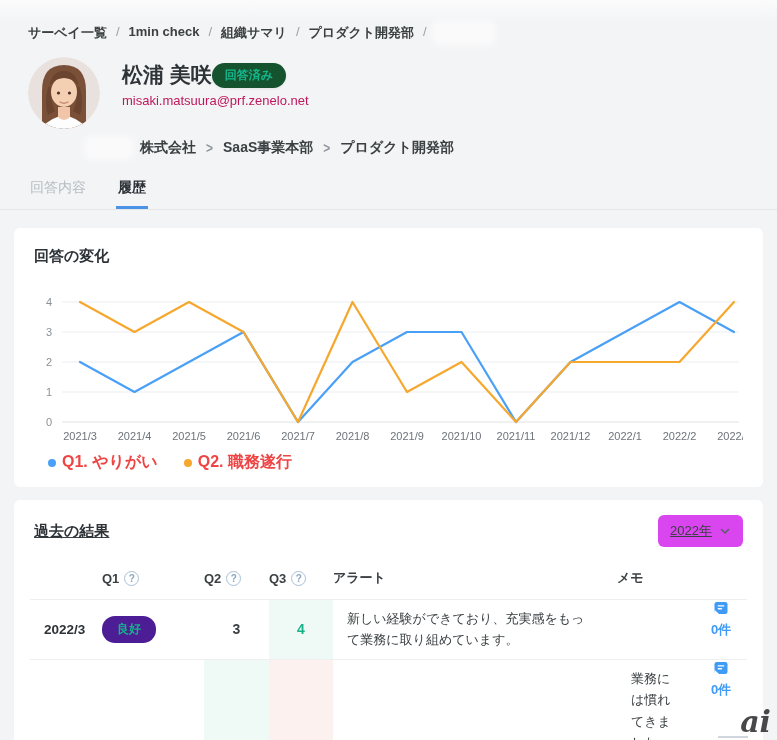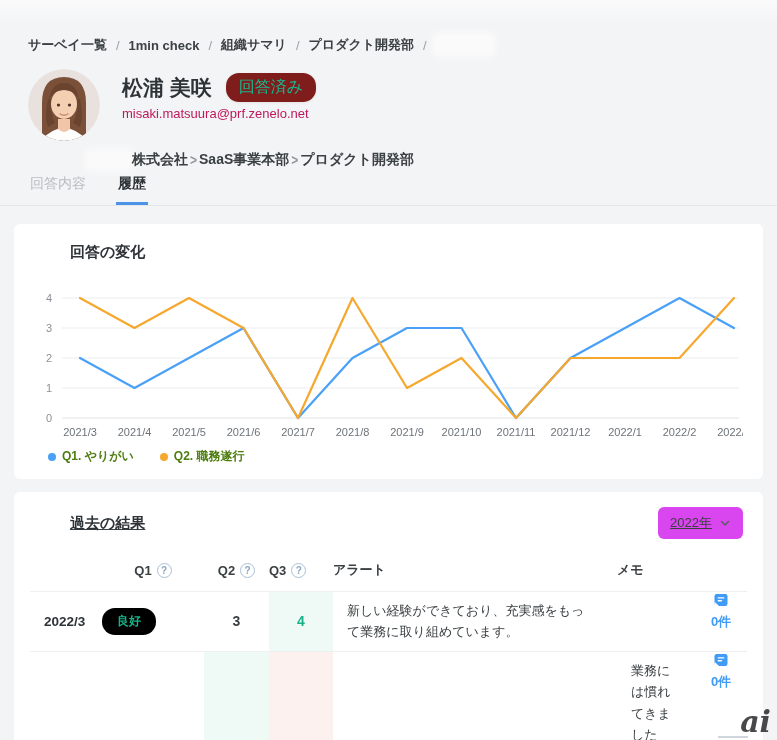--- a/index.html
+++ b/index.html
@@ -3,71 +3,71 @@
 <meta charset="utf-8">
 <style>
   * { margin:0; padding:0; box-sizing:border-box; }
   html,body { width:777px; height:740px; }
   body {
     font-family:"Liberation Sans","DejaVu Sans",sans-serif;
     background:linear-gradient(#fbfbfc, #f3f4f5 22px);
     color:#3b4043; overflow:hidden; position:relative;
   }
   
-  .breadcrumb { padding:36px 28px 0; font-size:13px; font-weight:700; color:#3b4043;
-    display:flex; align-items:center; gap:9px; }
+  .breadcrumb { padding:24px 28px 0; font-size:13px; font-weight:700; color:#3b4043;
+    display:flex; align-items:flex-start; gap:9px; }
   .breadcrumb .sep { color:#9aa0a6; font-weight:400; }
   .breadcrumb .crumb { cursor:pointer; }
   .redacted { display:inline-block; width:56px; height:18px; border-radius:3px;
     background:#fafafb; box-shadow:0 0 6px 4px #fafafb; }
   
   .profile { margin:15px 28px 0; display:flex; align-items:flex-start; }
   .avatar { width:72px; height:72px; border-radius:50%; overflow:hidden; flex:none; }
   .pinfo { margin-left:22px; padding-top:4px; }
-  .name-row { display:flex; align-items:center; gap:14px; }
+  .name-row { display:flex; align-items:center; }
   .pname { font-size:21px; font-weight:700; color:#2e3338; }
-  .badge { background:#7f1d1d; color:#17b78e; font-size:16px; font-weight:400;
+  .badge { background:#14532d; color:#17b78e; font-size:12px; font-weight:700;
     padding:4px 13px; border-radius:13px; box-shadow:0 1px 3px rgba(40,60,70,.08); }
   .email { margin-top:4px; font-size:13px; color:#be185d; }
-  .org-row { margin:10px 28px 0 88px; display:flex; align-items:center; gap:2px;
+  .org-row { margin:10px 28px 0 88px; display:flex; align-items:center; gap:10px;
     font-size:14px; font-weight:600; color:#3b4043; }
   .org-row .osep { color:#8e959c; font-size:12px; font-weight:700; transform:scaleY(1.2); }
   .org-row .redacted { width:42px; height:16px; }
   
-  .tabs { padding:0 28px; border-bottom:1px solid #e4e6e8;
+  .tabs { margin-top:16px; padding:0 28px; border-bottom:1px solid #e4e6e8;
     display:flex; gap:28px; }
   .tab { font-size:14px; padding:6px 2px 9px; color:#b7bdc3; cursor:pointer;
     border-bottom:3px solid transparent; }
   .tab.active { color:#2e3338; font-weight:700; border-bottom-color:#4b93e8; }
   
   .card { background:#fff; border-radius:6px; margin:18px 14px 0; }
-  .card-title { font-size:15px; font-weight:700; color:#2e3338;margin-left:36px; }
+  .card-title { font-size:15px; font-weight:700; color:#2e3338; }
   .chart-card { padding:19px 20px 14px; }
   .chart-wrap { margin-top:16px; }
   .legend { display:flex; gap:26px; margin:2px 0 0 14px; }
-  .legend-item { display:flex; align-items:center; gap:6px; font-size:12px;
-    font-weight:700; color:#4d7c0f; }
+  .legend-item { display:flex; align-items:center; gap:6px; font-size:16px;
+    font-weight:700; color:#ef4444; }
   .legend-dot { width:8px; height:8px; border-radius:50%; }
   
   .history-card { margin-top:13px; padding:15px 0 0; height:260px; }
   .hist-head { display:flex; justify-content:space-between; align-items:center; padding:0 20px;text-decoration:underline; }
   .year-btn { background:#d946ef; border:none; border-radius:6px; padding:7px 12px;
     font-size:13px; color:#3b4043; display:flex; align-items:center; gap:7px; cursor:pointer;
     font-family:inherit; }
   .table { margin:12px 16px 0; }
   .trow { display:grid; grid-template-columns:72px 102px 65px 64px 1fr 78px 52px;
     align-items:stretch; }
   .trow.body { border-top:1px solid #edeff1; min-height:50px; }
   .th { font-size:13px; font-weight:700; color:#3b4043; padding:10px 0 12px;
     display:flex; align-items:center; gap:5px; }
-  .th.center { justify-content:center; }
+  .th.center { justify-content:flex-start; }
   .cell { display:flex; align-items:center; font-size:13px; }
   .cell.month { font-weight:700; color:#2e3338; padding-left:14px; font-size:13.5px; }
   .pill { font-size:12px; font-weight:700; padding:5px 15px; border-radius:13px; }
-  .pill.good { color:#16b388; background:#000000; }
+  .pill.good { color:#16b388; background:#4c1d95; }
   .pill.transition { color:#53a0ee; background:#e4f0fc; }
   .cell.score { justify-content:center; font-weight:700; font-size:14px; color:#3b4043; }
   .cell.score.good { color:#16b388; background:#effaf6; }
   .cell.score.bad  { color:#f4564e; background:#fdf1f0; }
   .cell.q3 { padding:8px 20px 8px 14px; line-height:1.65; color:#3b4043; }
   .cell.alert { gap:4px; color:#f5a41f; font-size:13px; font-weight:600; padding-left:4px; }
   .cell.memo { gap:5px; color:#3f9bf6; font-size:13px; font-weight:600; cursor:pointer;flex-direction:column; }
   .qicon { width:15px; height:15px; border-radius:50%; border:1.5px solid #a9c0d6;
     color:#8aa6c2; font-size:10px; font-weight:700; display:inline-flex;
     align-items:center; justify-content:center; cursor:pointer; }

